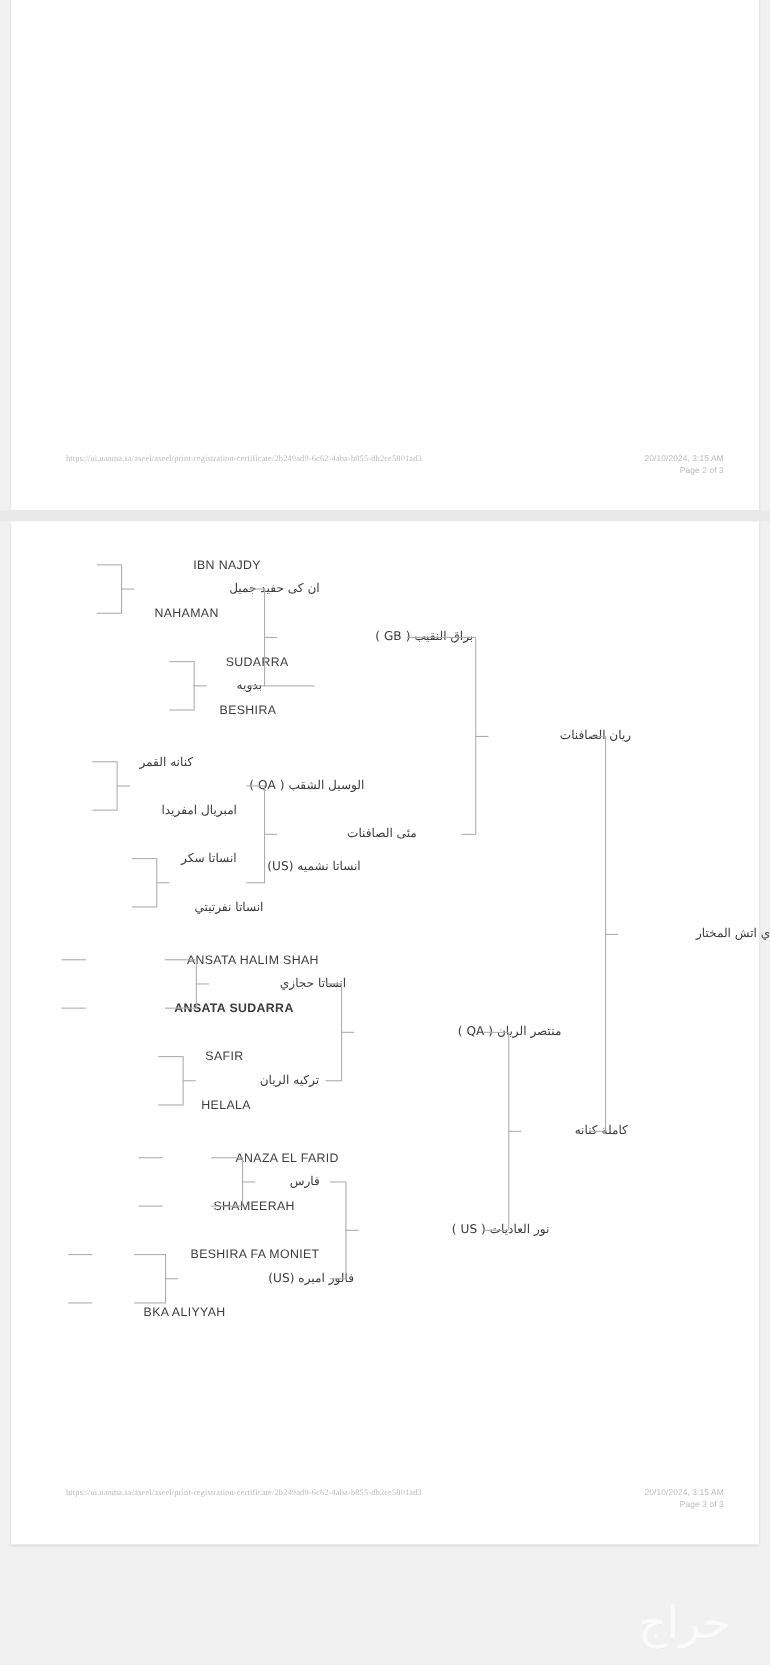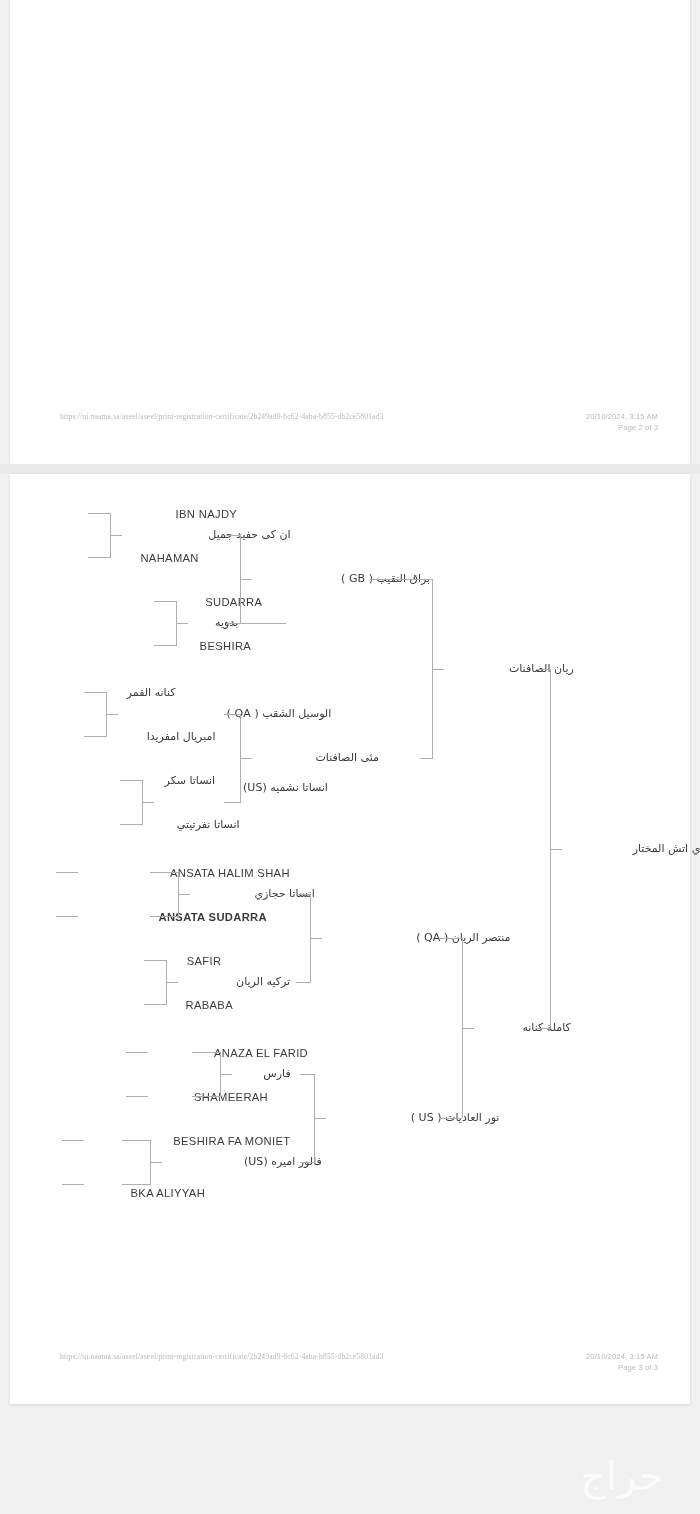--- a/index.html
+++ b/index.html
@@ -160,21 +160,21 @@
       <div class="node lat right-anchor" style="left:138px; top:165px;">BESHIRA</div>
 
       <div class="node ar  right-anchor" style="left:68px;  top:212px;">كنانه القمر</div>
       <div class="node ar  right-anchor" style="left:68px;  top:256px;">امبريال امفريدا</div>
       <div class="node ar  right-anchor" style="left:104px; top:300px;">انساتا سكر</div>
       <div class="node ar  right-anchor" style="left:104px; top:344px;">انساتا نفرتيتي</div>
 
       <div class="node lat right-anchor" style="left:40px;  top:392px;">ANSATA HALIM SHAH</div>
       <div class="node lat right-anchor" style="left:40px;  top:436px;font-weight:bold;">ANSATA SUDARRA</div>
       <div class="node lat right-anchor" style="left:128px; top:480px;margin-left:14px;">SAFIR</div>
-      <div class="node lat right-anchor" style="left:128px; top:524px;">RABABA</div>
+      <div class="node lat right-anchor" style="left:128px; top:524px;">HELALA</div>
 
       <div class="node lat right-anchor" style="left:110px; top:572px;">ANAZA EL FARID</div>
       <div class="node lat right-anchor" style="left:110px; top:616px;">SHAMEERAH</div>
       <div class="node lat right-anchor" style="left:46px;  top:660px;">BESHIRA FA MONIET</div>
       <div class="node lat right-anchor" style="left:46px;  top:712px;">BKA ALIYYAH</div>
 
       <div class="hline" style="left:78px;  top:39px;  width:22px;"></div>
       <div class="hline" style="left:78px;  top:83px;  width:22px;"></div>
       <div class="vline" style="left:100px; top:39px;  height:45px;"></div>
       <div class="hline" style="left:100px; top:61px;  width:12px;"></div>

